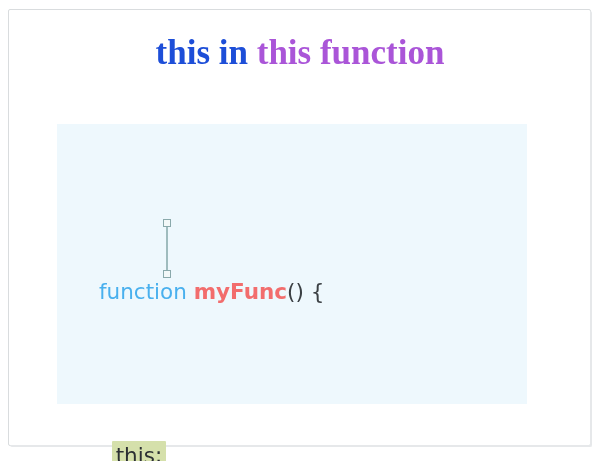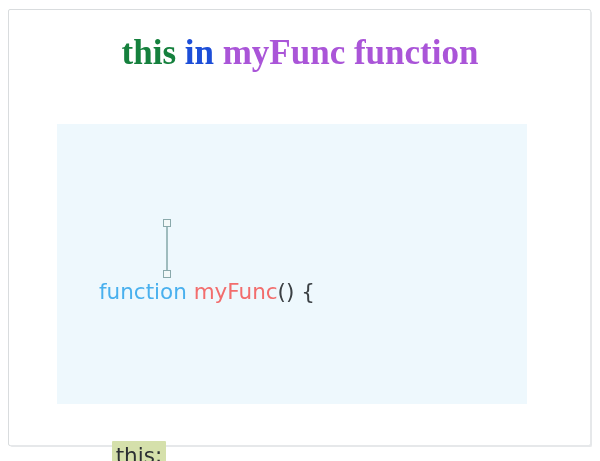--- a/index.html
+++ b/index.html
@@ -55,21 +55,21 @@
     left: 0;
     top: 33px;
     width: 600px;
     text-align: center;
     font-family: "Liberation Serif", serif;
     font-weight: bold;
     font-size: 35px;
     letter-spacing: 0px;
     white-space: nowrap;
   }
-  .t-this   { color: #15803d; margin-top: 28px; }
+  .t-this   { color: #1d4ed8; margin-top: 28px; }
   .t-in     { color: #1d4ed8; }
   .t-bound  { color: #aa55d8; }
 
   
   .code-card {
     position: absolute;
     left: 57px;
     top: 124px;
     width: 470px;
     height: 280px;
@@ -82,21 +82,21 @@
     top: 24px;
     font-family: "DejaVu Sans", sans-serif;
     font-size: 21.5px;
     line-height: 41px;
     color: #2b2f33;
     white-space: pre;
   }
   .code .ln { display: block; height: 41px; }
 
   .kw-func   { color: #49b0ee; text-align: center; }
-  .fn-name   { color: #f26d6d; }
+  .fn-name   { color: #f26d6d; font-weight: bold; }
   .punc      { color: #3b4044; }
   .plain     { color: #2b2f33; }
 
   .hl {
     background: #d5e0ab;
     padding: 2px 4px 3px 4px;
     margin: 0 -1px;
     border-radius: 1px;
   }
 
@@ -129,21 +129,21 @@
   .conn-handle.bottom { left: 2px; top: 51px; }
 </style>
 </head>
 <body>
 
 <div id="slide">
 
   <div class="frame"></div>
   <div class="frame2"></div>
 
-  <div class="title"><span class="t-this">this</span><span class="t-in"> in </span><span class="t-bound">myFunc function</span></div>
+  <div class="title"><span class="t-this">this</span><span class="t-in"> in </span><span class="t-bound">this function</span></div>
 
   <div class="code-card">
 
     <div class="code">
 
       <span class="ln"><span class="kw-func">function</span><span class="plain"> </span><span class="fn-name">myFunc</span><span class="punc">() {</span></span>
 
       <span class="ln"><span class="plain">  </span><span class="hl plain">this;</span></span>
 
       

